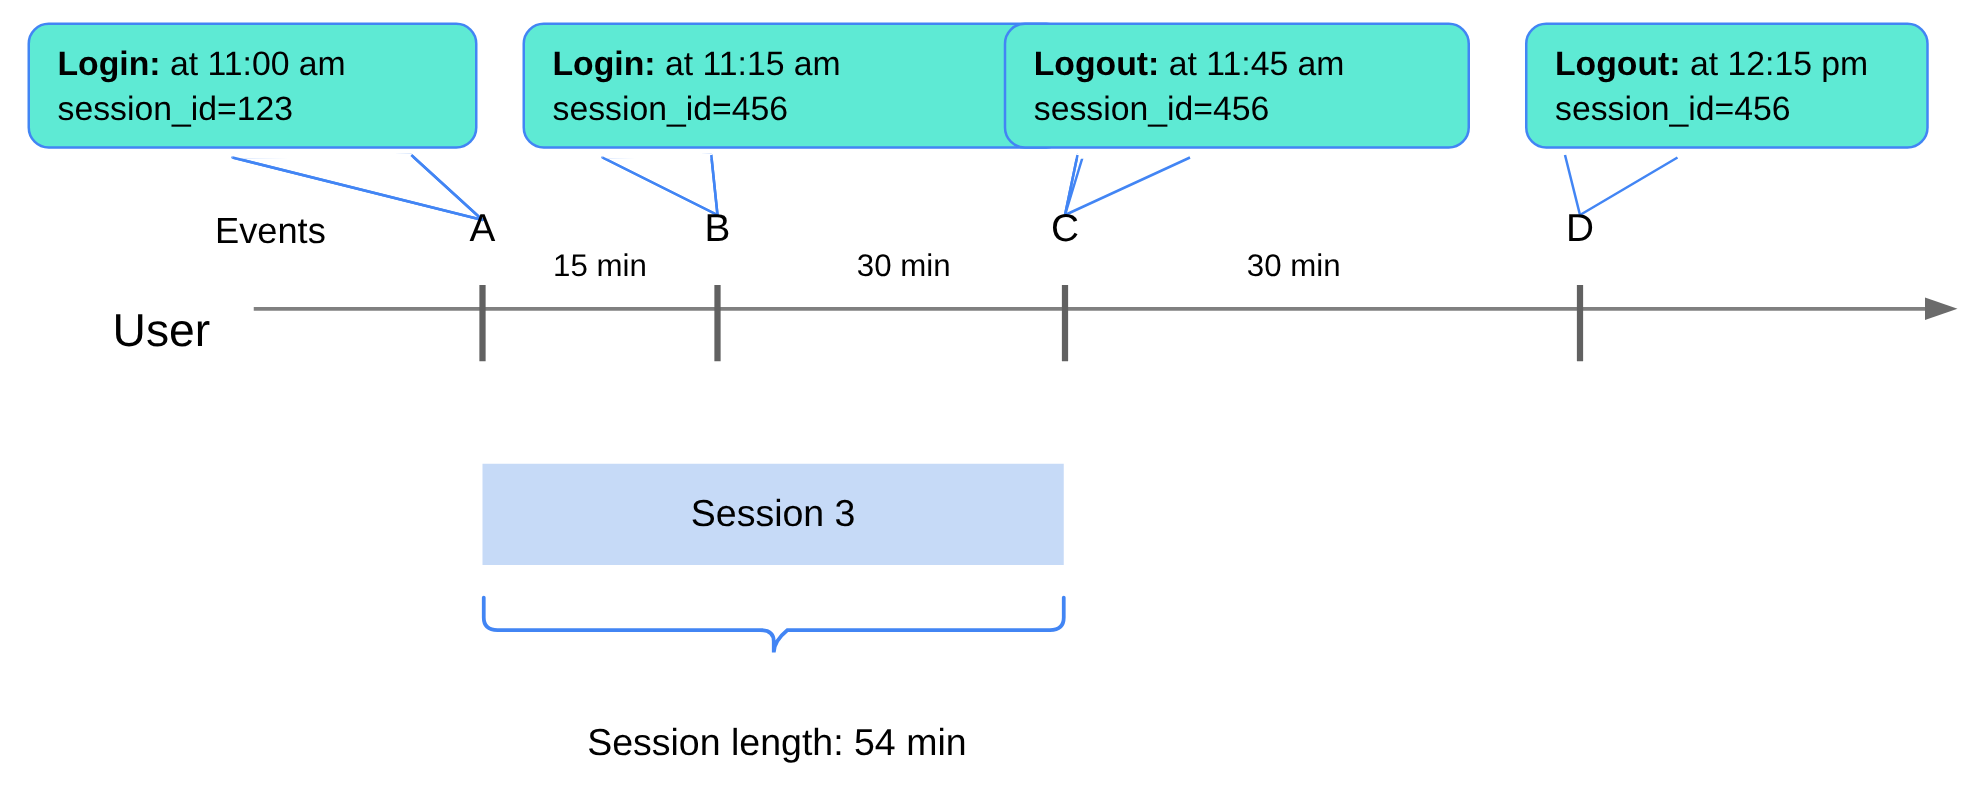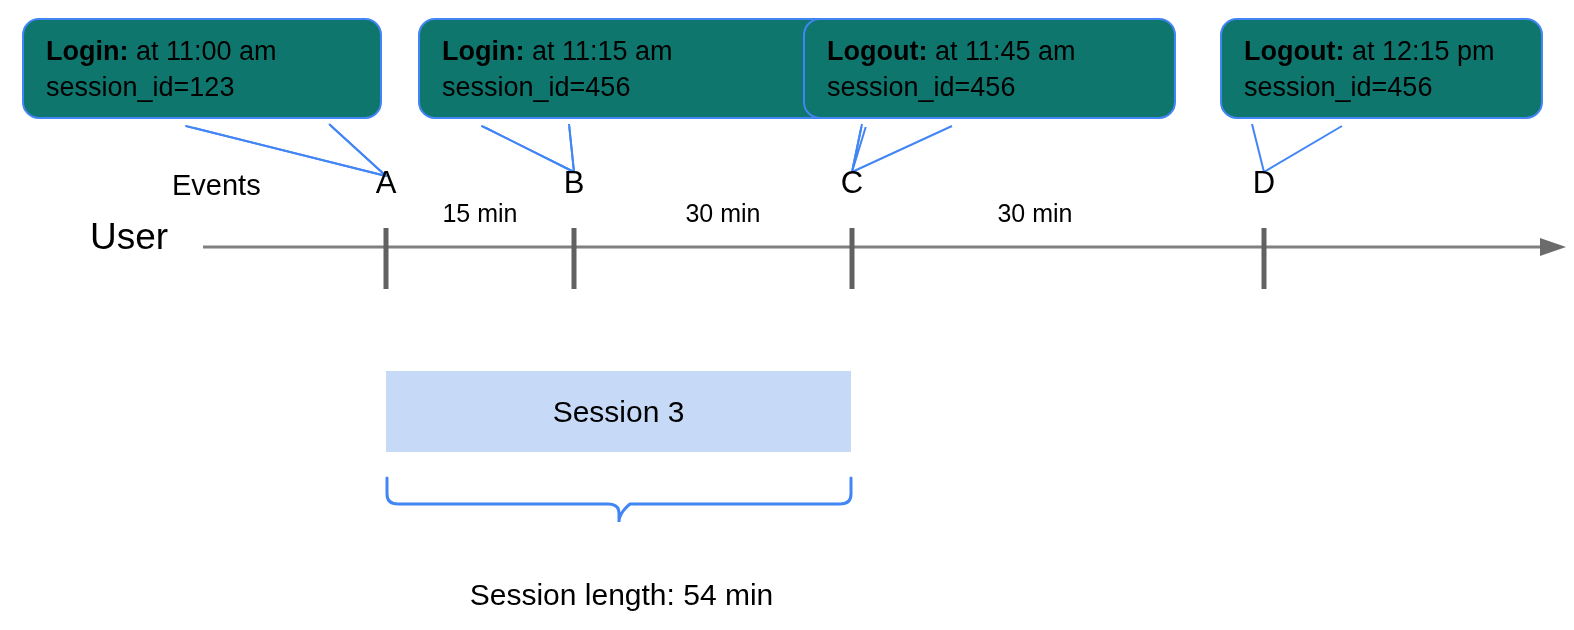--- a/index.html
+++ b/index.html
@@ -24,21 +24,21 @@
     top: 0;
     width: 1574px;
     height: 630px;
     pointer-events: none;
   }
   .callout {
     position: absolute;
     box-sizing: border-box;
     border: 2px solid #4285f4;
     border-radius: 17px;
-    background: #0f766e;
+    background: #5eead4;
     padding: 14px 20px 12px 22px;
     font-size: 27px;
     line-height: 1.32;
     color: #000000;
     white-space: nowrap;
   }
   .callout .k { font-weight: bold; }
   .callout .line2 { display: block; }
   .axis-label-events {
     position: absolute;
@@ -152,21 +152,21 @@
     <line x1="852" y1="228" x2="852" y2="289" stroke="#616161" stroke-width="5"></line>
     <line x1="1264" y1="228" x2="1264" y2="289" stroke="#616161" stroke-width="5"></line>
 
     <g fill="none" stroke="#4285f4" stroke-width="3" stroke-linecap="round">
       <path d="M 387 478 L 387 494 Q 387 504 398 504 L 608 504 Q 619 504 619 513 L 619 522 Q 619 513 630 504 L 840 504 Q 851 504 851 494 L 851 478"></path>
     </g>
   </svg>
 
   <div class="axis-label-events" style="left:172px; top:169px;">Events</div>
 
-  <div class="axis-label-user" style="left:90px; top:216px;">User</div>
+  <div class="axis-label-user" style="left:90px; top:244px;">User</div>
 
   <div class="tick-letter" style="left:366px; top:165px;">A</div>
   <div class="tick-letter" style="left:554px; top:165px;">B</div>
   <div class="tick-letter" style="left:832px; top:165px;">C</div>
   <div class="tick-letter" style="left:1244px; top:165px;">D</div>
 
   <div class="gap-label" style="left:420px; top:199px; width:120px;">15 min</div>
   <div class="gap-label" style="left:663px; top:199px; width:120px;">30 min</div>
   <div class="gap-label" style="left:975px; top:199px; width:120px;">30 min</div>
 

